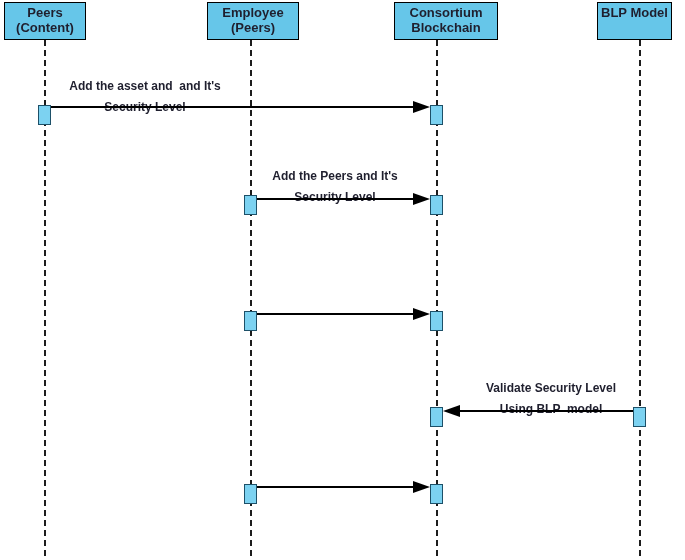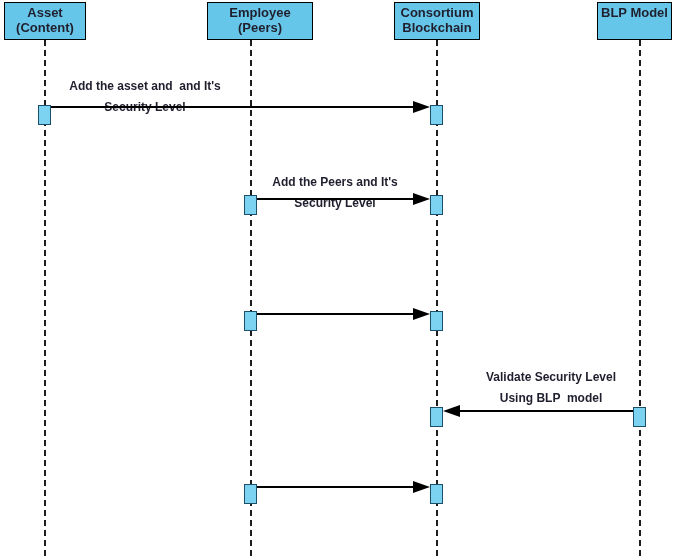--- a/index.html
+++ b/index.html
@@ -53,45 +53,45 @@
   <div class="lifeline" style="left:436px"></div>
   <div class="lifeline" style="left:639px"></div>
 
   <div class="msg-label" style="left:45px;top:76px">Add the asset and  and It's
 Security Level</div>
   <div class="arrow-line" style="left:51px;top:106px;width:363px"></div>
   <div class="head-right" style="left:413px;top:101px"></div>
   <div class="activation" style="left:38px;top:105px"></div>
   <div class="activation" style="left:430px;top:105px"></div>
 
-  <div class="msg-label" style="left:235px;top:172px">Add the Peers and It's
+  <div class="msg-label" style="left:235px;top:166px">Add the Peers and It's
 Security Level</div>
   <div class="arrow-line" style="left:257px;top:198px;width:157px"></div>
   <div class="head-right" style="left:413px;top:193px"></div>
   <div class="activation" style="left:244px;top:195px"></div>
   <div class="activation" style="left:430px;top:195px"></div>
 
   <div class="arrow-line" style="left:257px;top:313px;width:157px"></div>
   <div class="head-right" style="left:413px;top:308px"></div>
   <div class="activation" style="left:244px;top:311px"></div>
   <div class="activation" style="left:430px;top:311px"></div>
 
-  <div class="msg-label" style="left:451px;top:367px">Validate Security Level
+  <div class="msg-label" style="left:451px;top:378px">Validate Security Level
 Using BLP  model</div>
   <div class="arrow-line" style="left:459px;top:410px;width:174px"></div>
   <div class="head-left" style="left:443px;top:405px"></div>
   <div class="activation" style="left:430px;top:407px"></div>
   <div class="activation" style="left:633px;top:407px"></div>
 
   <div class="arrow-line" style="left:257px;top:486px;width:157px"></div>
   <div class="head-right" style="left:413px;top:481px"></div>
   <div class="activation" style="left:244px;top:484px"></div>
   <div class="activation" style="left:430px;top:484px"></div>
 
-  <div class="actor" style="left:4px;width:82px">Asset
+  <div class="actor" style="left:4px;width:82px">Peers
 (Content)</div>
-  <div class="actor" style="left:207px;width:106px">Employee
+  <div class="actor" style="left:207px;width:92px">Employee
 (Peers)</div>
-  <div class="actor" style="left:394px;width:86px">Consortium
+  <div class="actor" style="left:394px;width:104px">Consortium
 Blockchain</div>
   <div class="actor" style="left:597px;width:75px">BLP Model</div>
 
 </div>
 
 </body></html>

